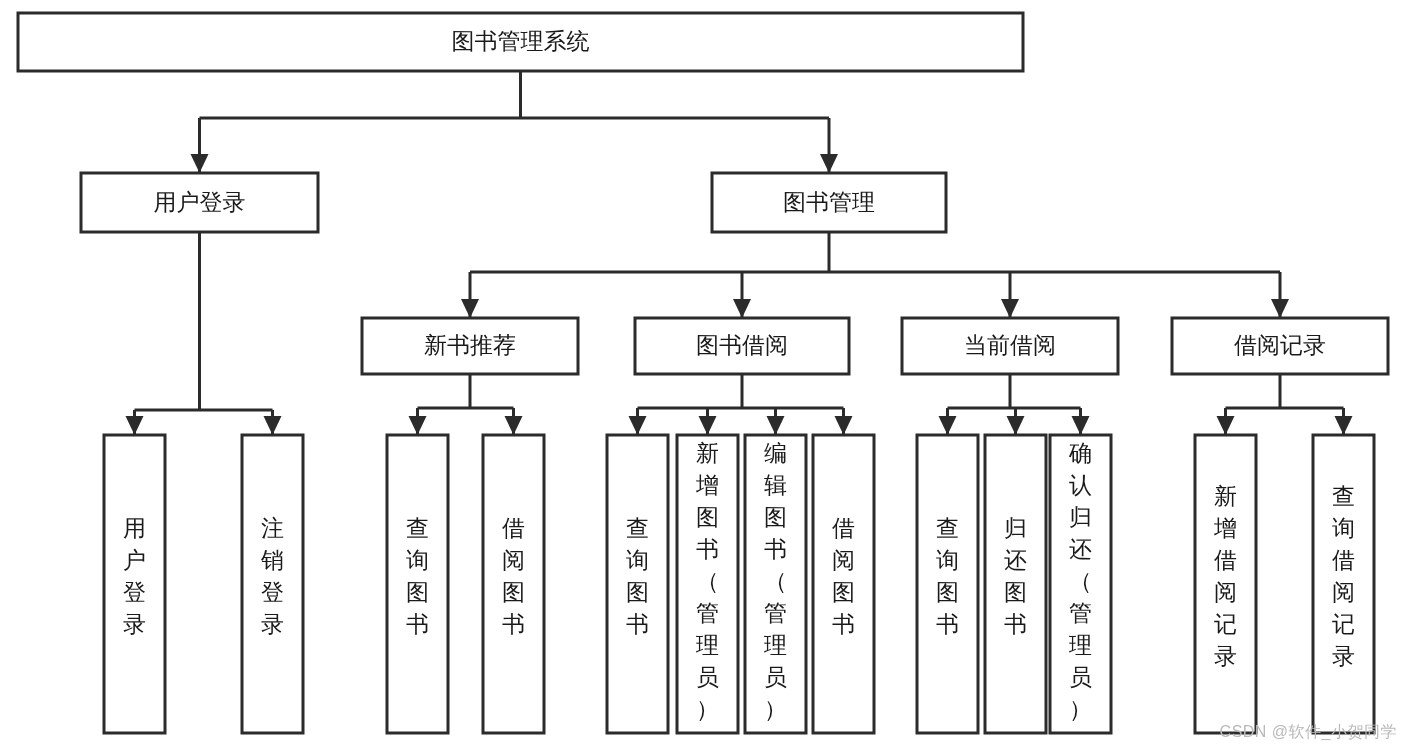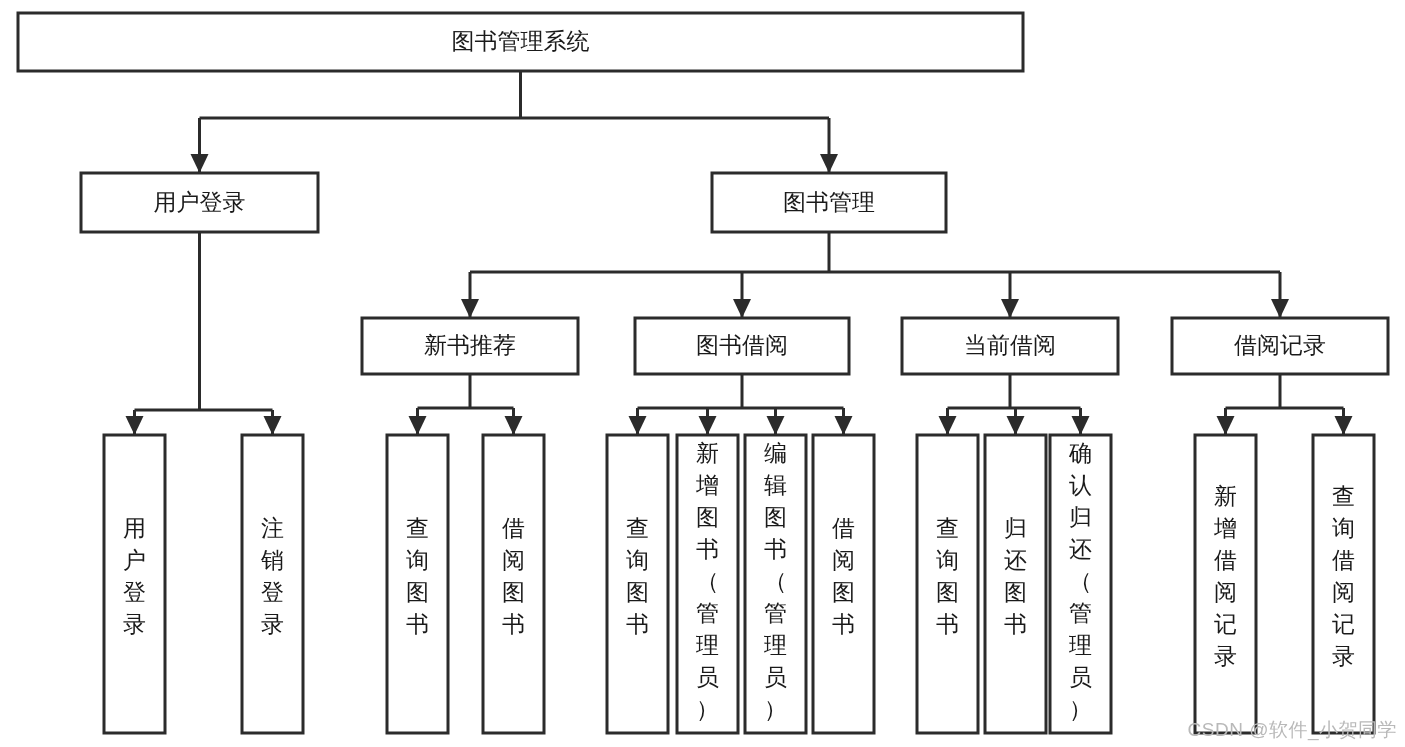--- a/index.html
+++ b/index.html
@@ -52,21 +52,21 @@
     font-family: "Liberation Sans", "DejaVu Sans", sans-serif;
     font-size: 23px;
     fill: #1a1a1a;
     text-anchor: middle;
   }
   .watermark-text {
     position: absolute;
     right: 8px;
     bottom: 4px;
     font-family: "Liberation Sans", "DejaVu Sans", sans-serif;
-    font-size: 19px;
+    font-size: 16px;
     color: #b9b9b9;
     white-space: nowrap;
     letter-spacing: 0.5px;
   }
 </style>
 </head>
 <body>
 
 <div id="diagram-root">
   <svg class="diagram-canvas" viewBox="0 0 1405 747">

